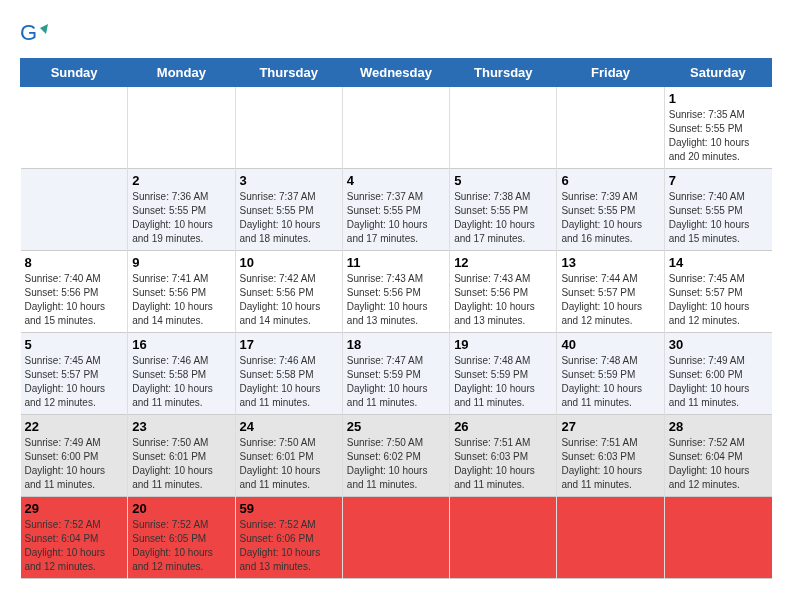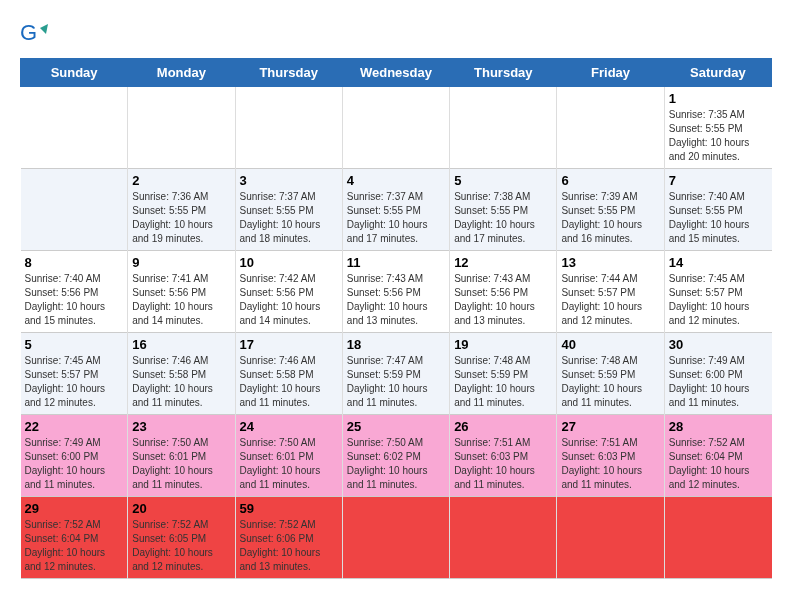--- a/index.html
+++ b/index.html
@@ -219,21 +219,21 @@
         </td>
         <td>
           <span class="day-num">40</span>
           <div class="day-info">Sunrise: 7:48 AM<br>Sunset: 5:59 PM<br>Daylight: 10 hours and 11 minutes.</div>
         </td>
         <td>
           <span class="day-num">30</span>
           <div class="day-info">Sunrise: 7:49 AM<br>Sunset: 6:00 PM<br>Daylight: 10 hours and 11 minutes.</div>
         </td>
       </tr>
-      <tr class="week-row" style="background: #f9a8d4;">
+      <tr class="week-row" style="background: #e5e5e5;">
         <td>
           <span class="day-num">22</span>
           <div class="day-info">Sunrise: 7:49 AM<br>Sunset: 6:00 PM<br>Daylight: 10 hours and 11 minutes.</div>
         </td>
         <td>
           <span class="day-num">23</span>
           <div class="day-info">Sunrise: 7:50 AM<br>Sunset: 6:01 PM<br>Daylight: 10 hours and 11 minutes.</div>
         </td>
         <td>
           <span class="day-num">24</span>

